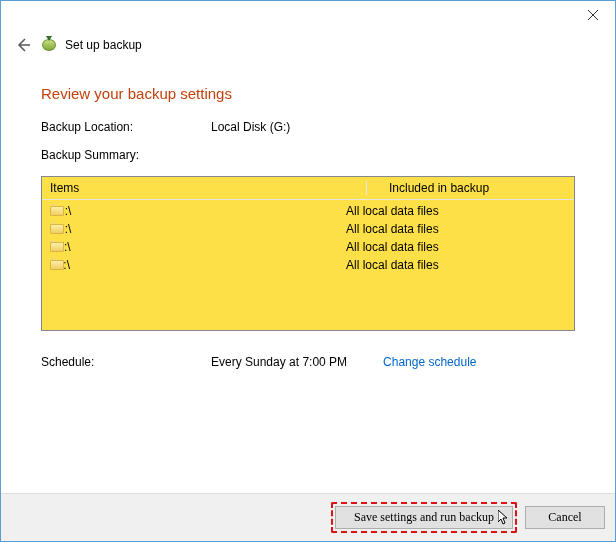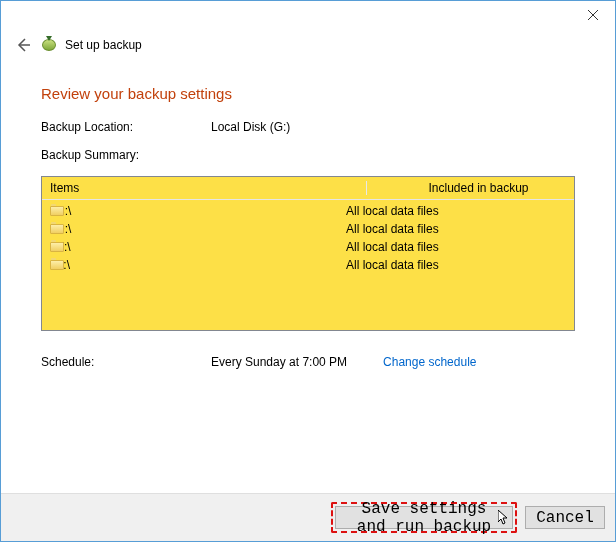--- a/index.html
+++ b/index.html
@@ -90,21 +90,21 @@
     margin-bottom: 24px;
     position: relative;
   }
   .summary-header {
     display: flex;
     font-size: 12px;
     border-bottom: 1px solid #e5e5e5;
     padding: 4px 0 4px 8px;
   }
   .col-items { width: 316px; }
-  .col-included { flex: 1; border-left: 1px solid #e8e8e8; padding-left: 16px; text-align: center; }
+  .col-included { flex: 1; border-left: 1px solid #e8e8e8; padding-left: 22px; }
   .summary-rows { padding: 2px 0 0 8px; }
   .summary-row {
     display: flex;
     align-items: center;
     font-size: 12px;
     line-height: 18px;
     height: 18px;
   }
   .folder-icon {
     width: 14px; height: 12px;
@@ -149,22 +149,22 @@
     display: flex;
     justify-content: flex-end;
     align-items: center;
     padding-right: 10px;
     gap: 8px;
   }
   .btn {
     height: 23px;
     background: #e1e1e1;
     border: 1px solid #adadad;
-    font-family: Liberation Mono, monospace;
-    font-size: 16px;
+    font-family: Liberation Serif, serif;
+    font-size: 12px;
     padding: 0 12px;
     cursor: pointer;
     display: flex;
     align-items: center;
     justify-content: center;
   }
   .btn-primary-wrap {
     border: 2px dashed #d11;
     padding: 2px;
     border-radius: 2px;

